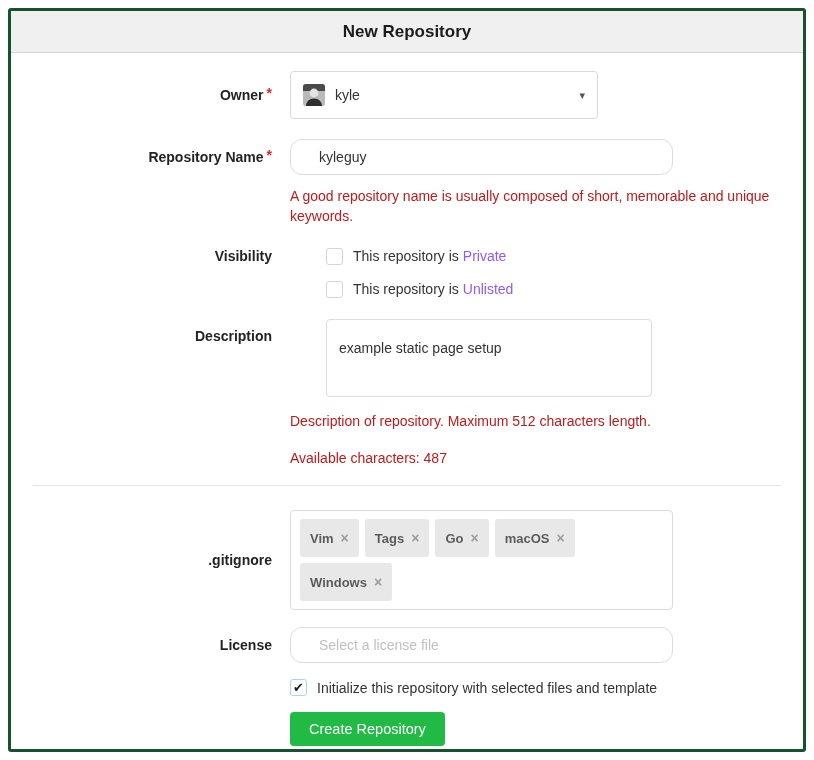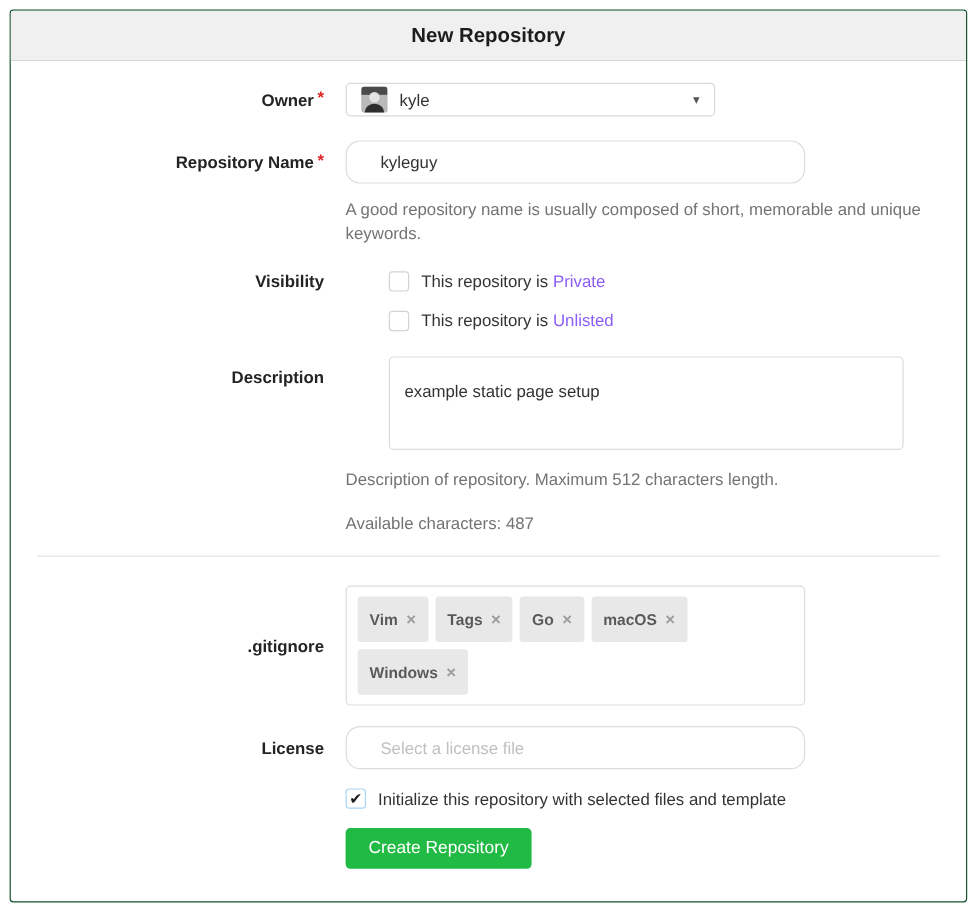--- a/index.html
+++ b/index.html
@@ -7,21 +7,21 @@
   body {
     font-family: "Liberation Sans", sans-serif;
     font-size: 14px;
     color: #333;
   }
   .panel {
     position: absolute;
     left: 8px; top: 8px;
     width: 798px; height: 744px;
     background: #fff;
-    border: 1px solid #14532d;
+    border: 3px solid #14532d;
     border-radius: 3px;
   }
   .panel-header {
     height: 42px;
     background: #f0f0f0;
     border-bottom: 1px solid #d6d6d6;
     display: flex;
     align-items: center;
     justify-content: center;
     font-size: 17px;
@@ -41,21 +41,21 @@
     text-align: right;
     padding-right: 18px;
     font-weight: bold;
     color: #232323;
     font-size: 14px;
   }
   .req { color: #db2828; margin-left: 3px; font-weight: bold; position: relative; top: -2px; }
 
   
   .dropdown {
-    width: 308px; height: 28px;
+    width: 308px; height: 48px;
     border: 1px solid #d9d9d9;
     border-radius: 4px;
     background: #fff;
     display: flex;
     align-items: center;
     padding: 0 12px;
     cursor: pointer;
   }
   .avatar {
     width: 22px; height: 22px;
@@ -79,33 +79,33 @@
     padding: 0 28px;
     font-family: Liberation Sans, sans-serif;
     font-size: 14px;
     color: #333;
     outline: none;
     background: #fff;
   }
   .text-input::placeholder { color: #c0c0c0; opacity: 1; }
 
   textarea.desc {
-    width: 429px; height: 78px;
+    width: 326px; height: 78px;
     border: 1px solid #dcdcdc;
     border-radius: 4px;
     padding: 20px 12px;
     font-family: "Liberation Sans", sans-serif;
     font-size: 14px;
     color: #333;
     resize: none;
     outline: none;
   }
 
   .help-text {
-    color: #737373;
+    color: #b91c1c;
     font-size: 14px;
     line-height: 1.45;
     max-width: 480px;
   }
 
   
   .checkbox-line { display: flex; align-items: center; }
   .cbx {
     width: 17px; height: 17px;
     border: 1px solid #d4d4d5;

